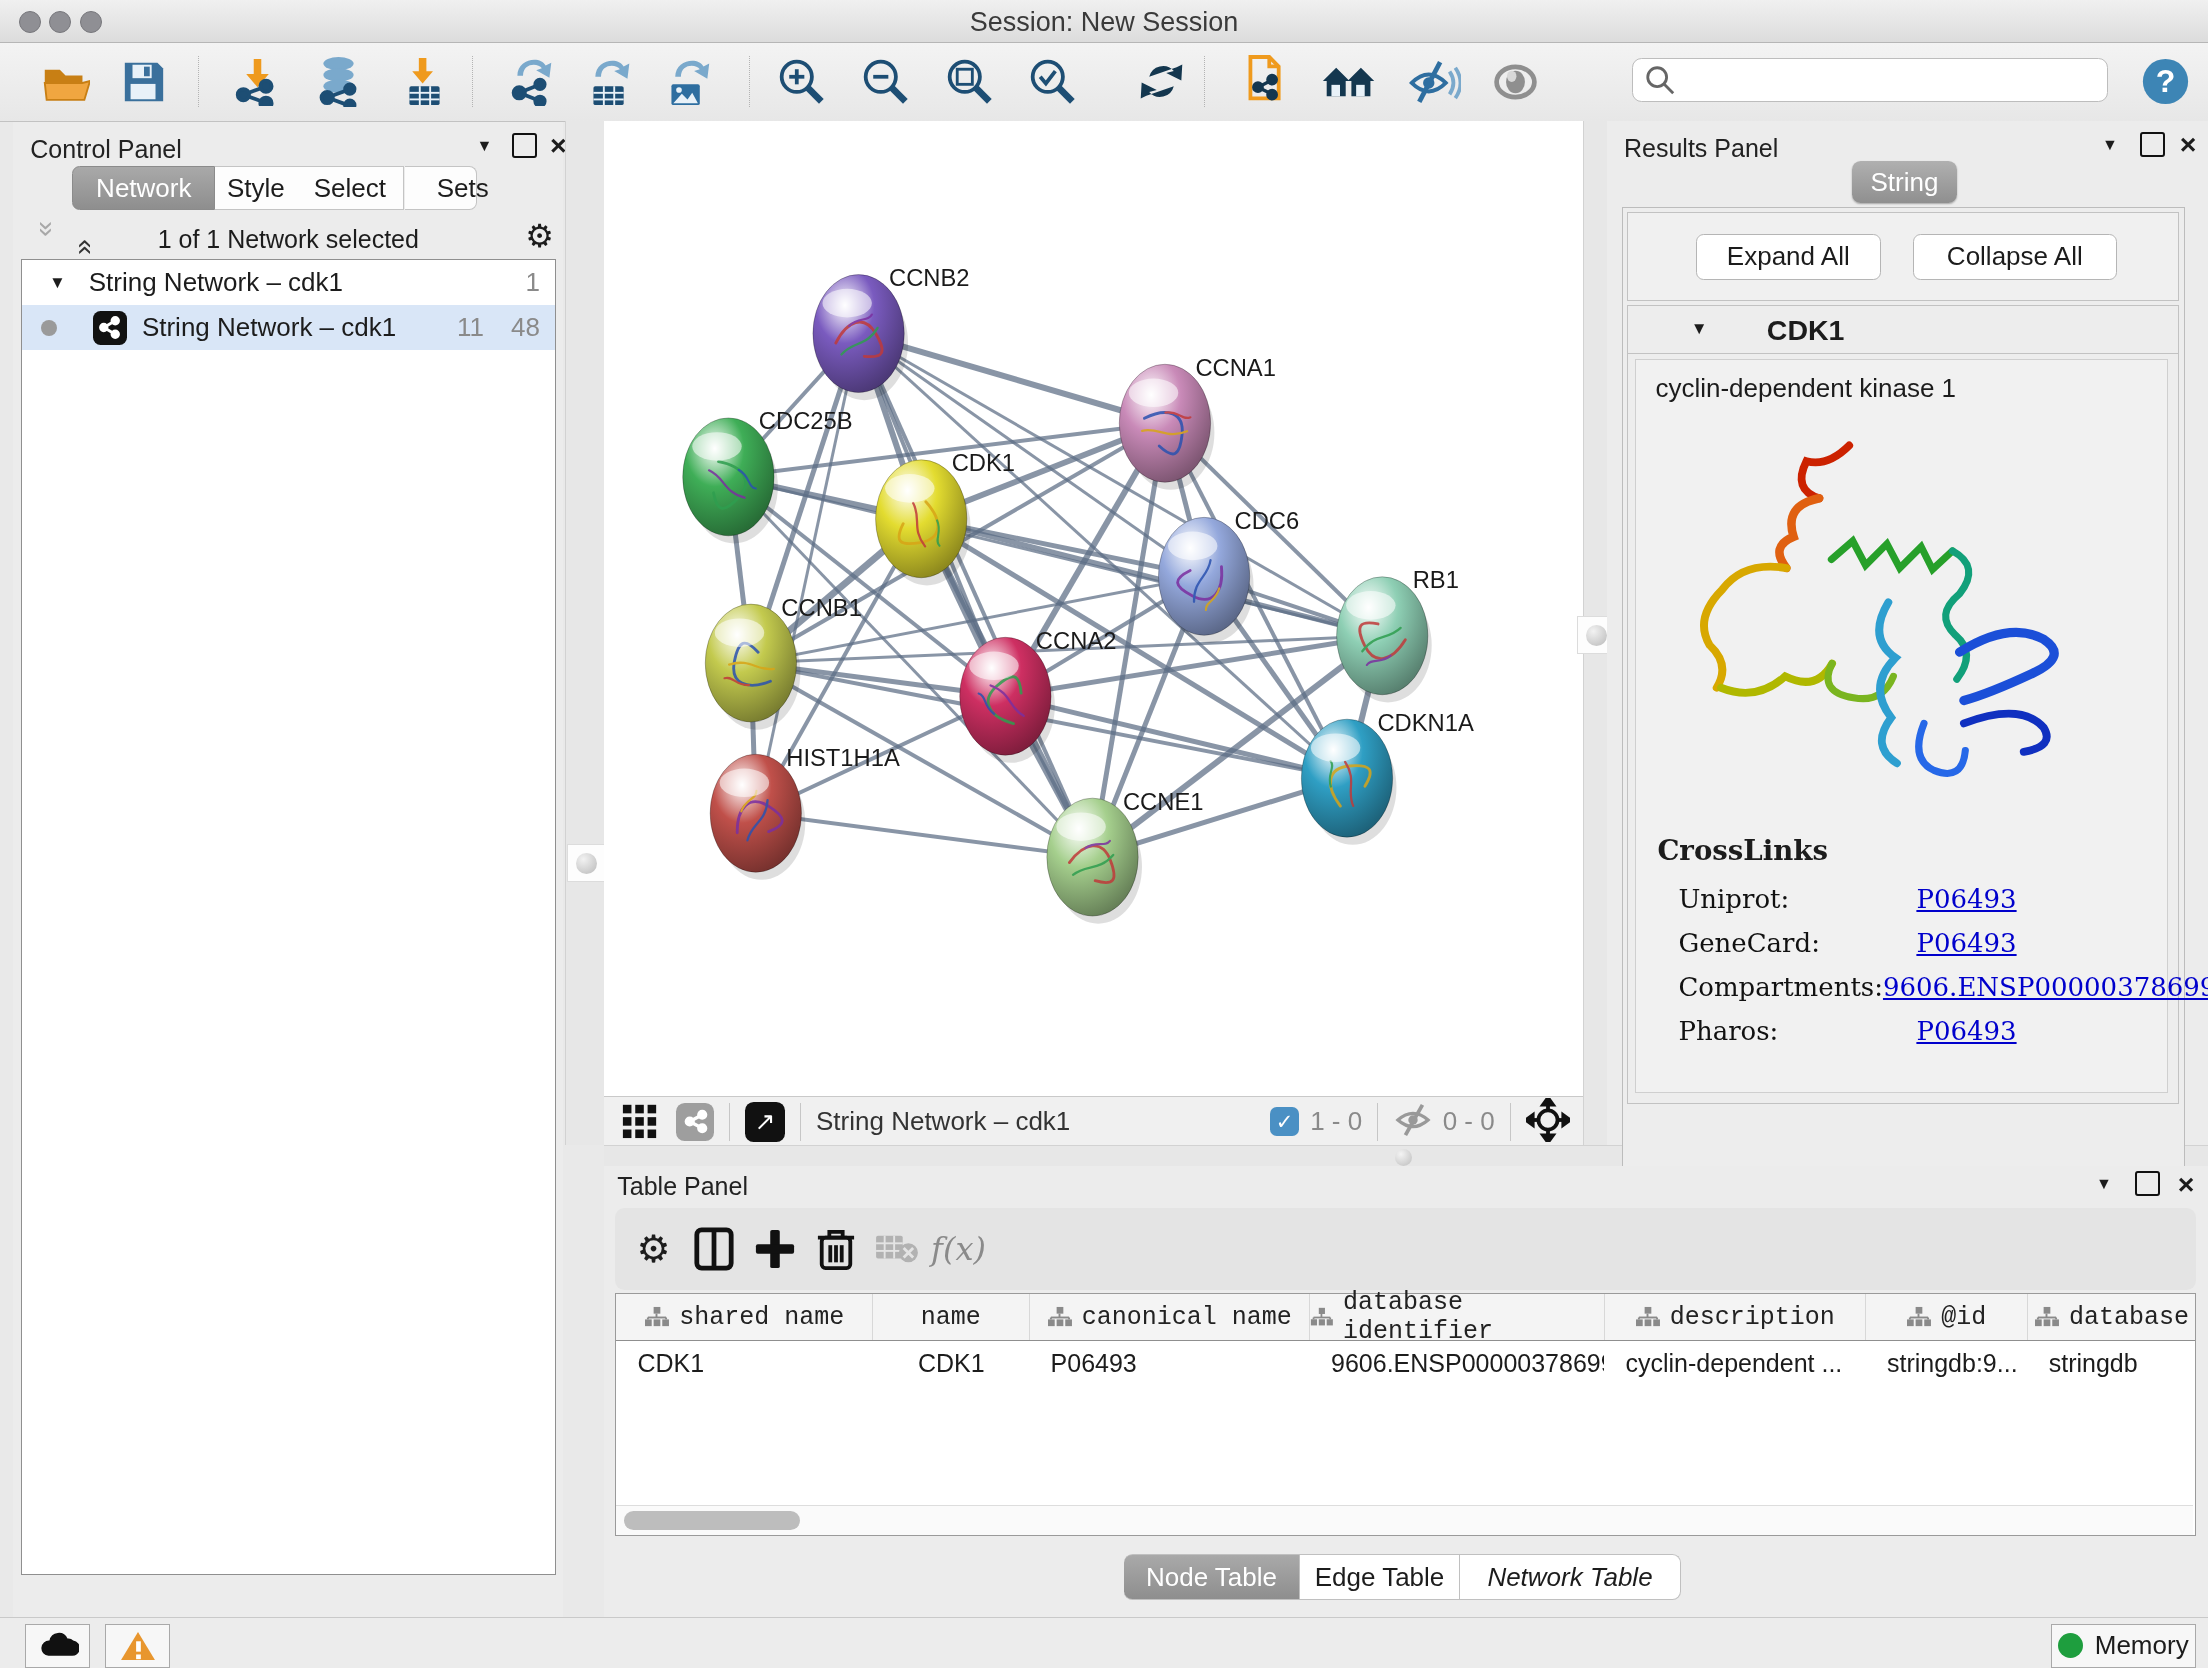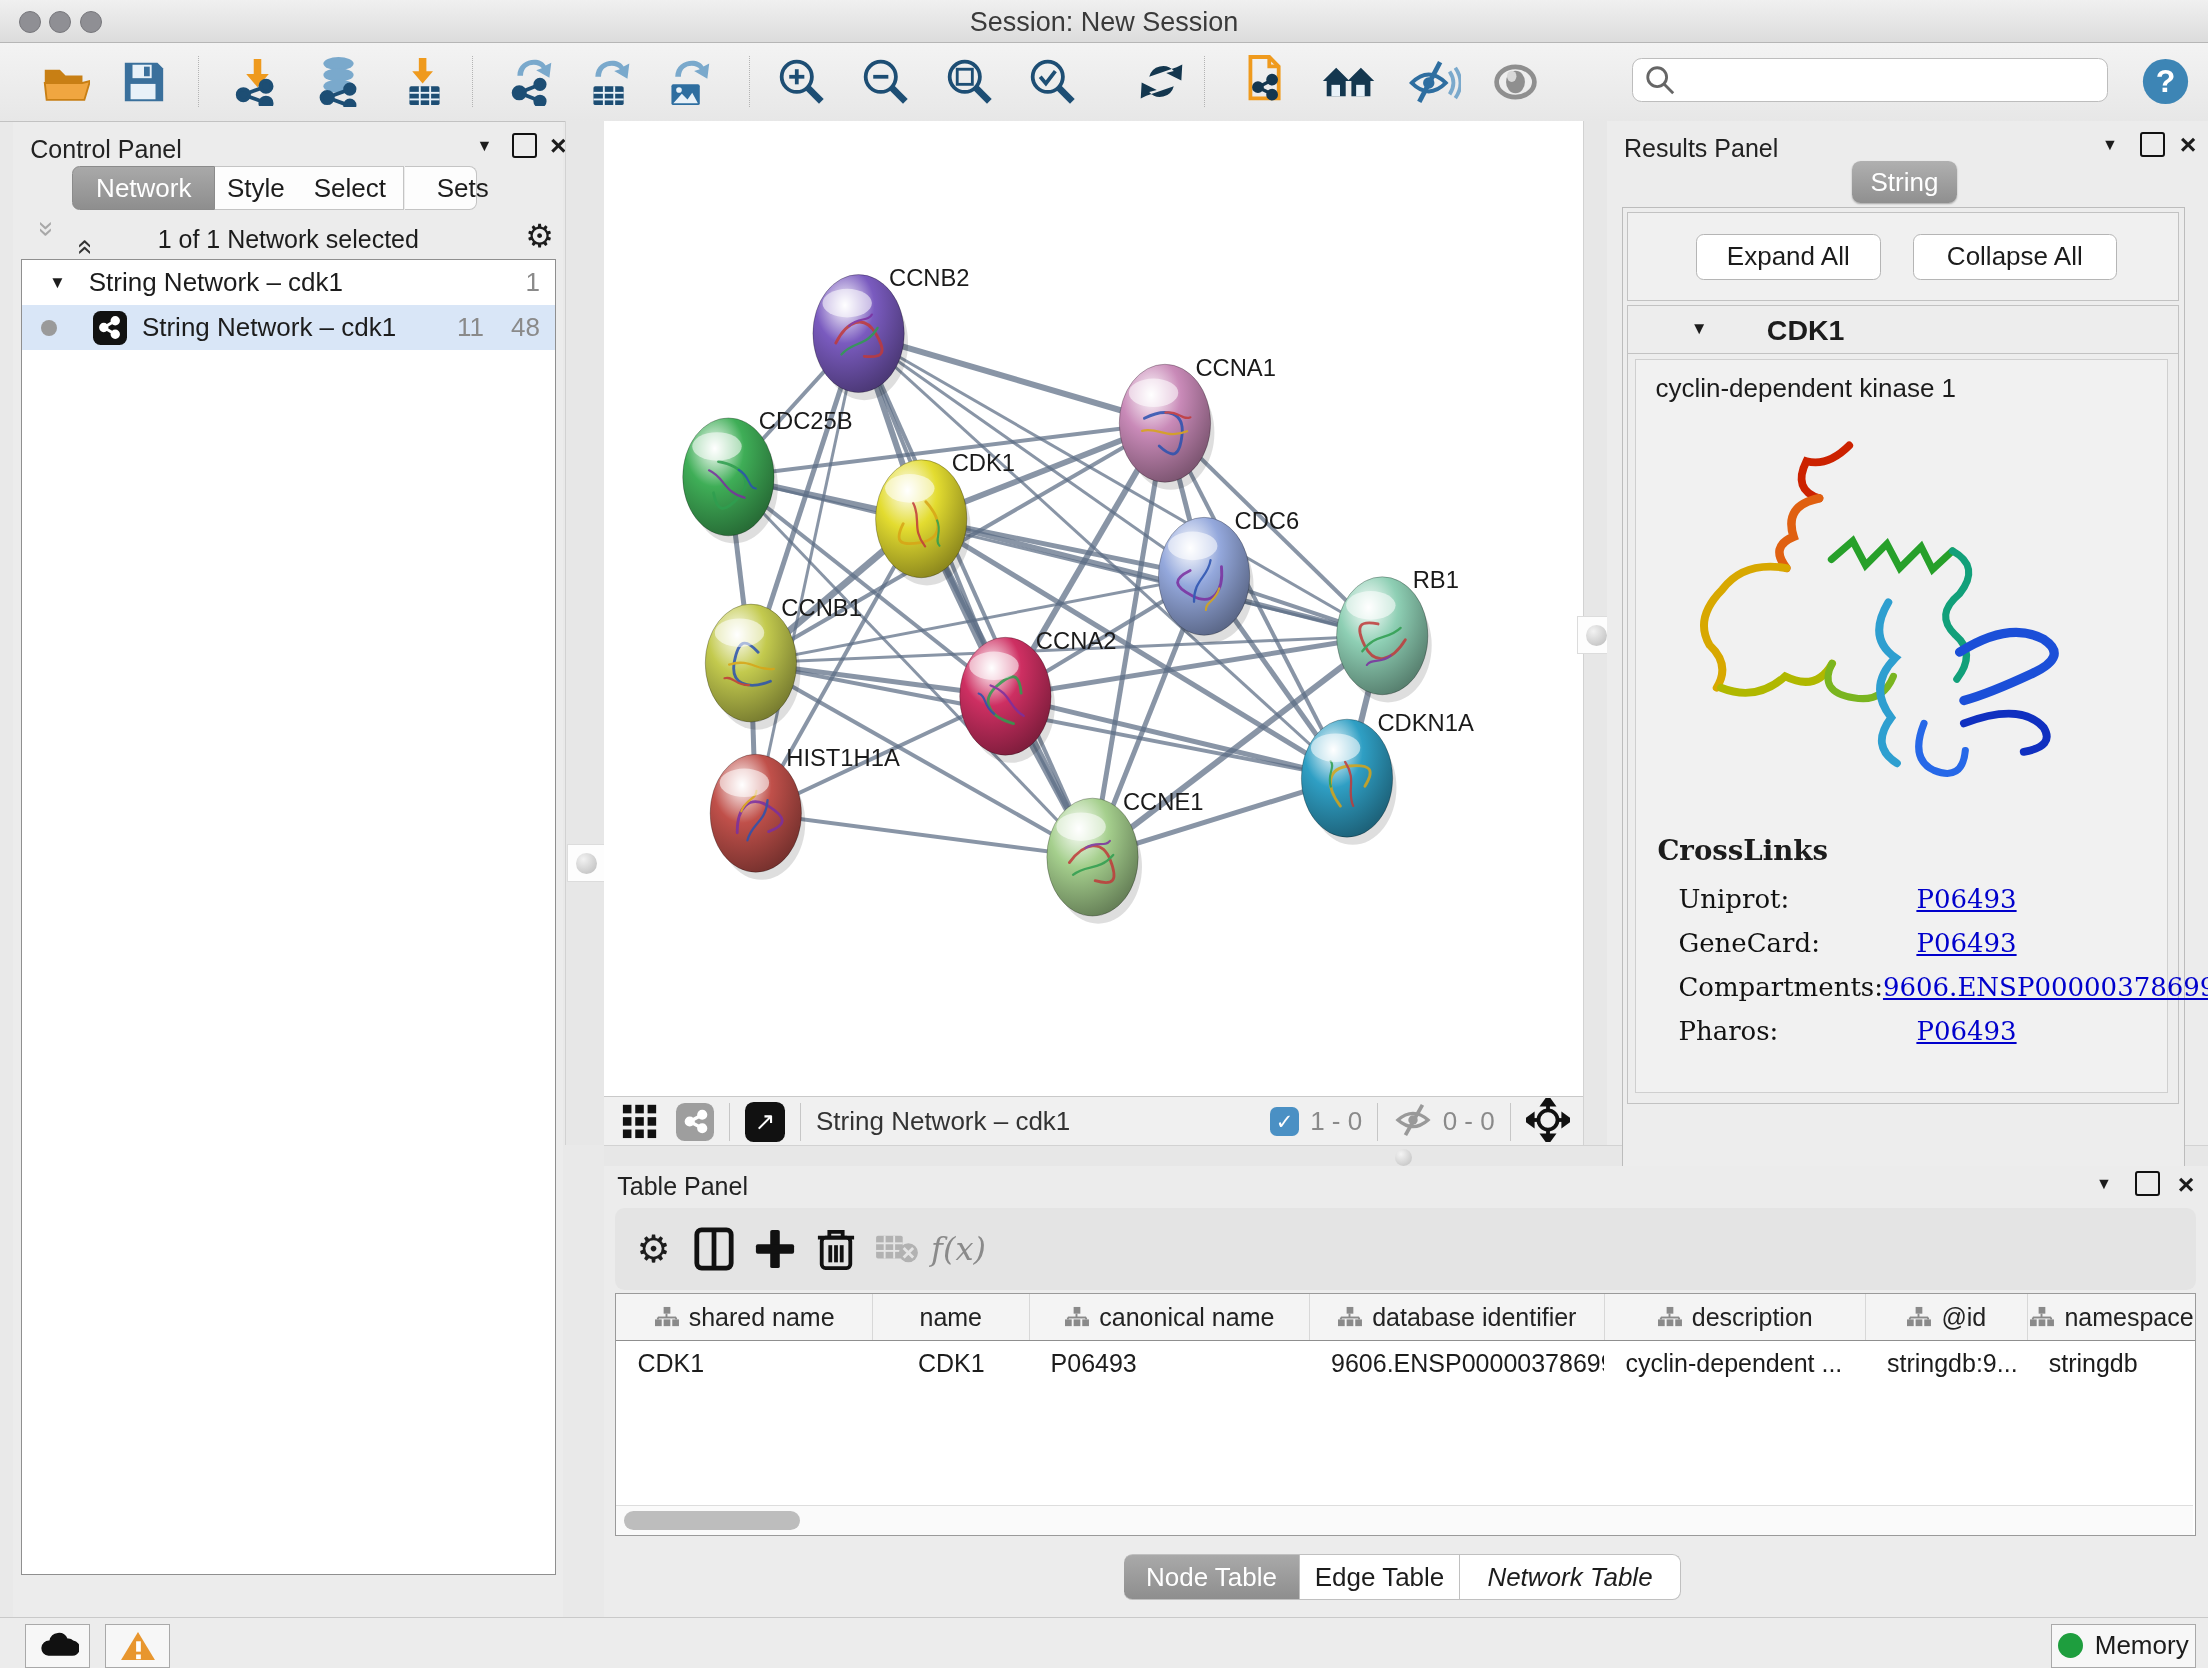--- a/index.html
+++ b/index.html
@@ -53,21 +53,21 @@
     display:flex;align-items:center;justify-content:center;}
   .crossrow{display:flex;font-family:"DejaVu Serif",serif;font-size:26px;height:44px;align-items:center;}
   .crossrow .lbl{width:238px;color:#111;}
   .crossrow .lnk{color:#0000cc;text-decoration:underline;}
   
   .ttoolbar{background:#e4e4e4;border-radius:9.5px;display:flex;align-items:center;}
   .tibtn{width:61px;height:57px;display:flex;align-items:center;justify-content:center;}
   .gridtable{background:#fff;border:1.9px solid #9a9a9a;box-sizing:border-box;}
   .thead{display:flex;background:#f4f4f4;border-bottom:1.9px solid #8f8f8f;height:46px;}
   .th{display:flex;align-items:center;justify-content:center;font-size:25px;color:#222;
-     border-right:1px solid #d8d8d8;box-sizing:border-box;gap:10px;}
+     border-right:1px solid #d8d8d8;box-sizing:border-box;gap:10px;font-family:Liberation Mono, monospace;}
   .trdata{display:flex;height:44px;align-items:center;font-size:25px;}
   .td{padding-left:21px;box-sizing:border-box;white-space:nowrap;overflow:hidden;}
   .btab{height:46px;display:flex;align-items:center;justify-content:center;font-size:26px;
     background:#fff;border:1px solid #c0c0c0;border-left:none;box-sizing:border-box;}
   .btab.sel{background:linear-gradient(#a9a9a9,#8e8e8e);color:#fff;border-radius:8.6px 0 0 8.6px;}
   .btab.last{border-radius:0 8.6px 8.6px 0;font-style:italic;}
   
   .bottombar{left:0;top:1617px;width:2208px;height:51px;background:#ececec;border-top:1px solid #c9c9c9;}
   .bbtn{top:5.7px;width:63px;height:42px;background:#f7f7f7;border:1.9px solid #a9a9a9;
     display:flex;align-items:center;justify-content:center;}
@@ -857,21 +857,21 @@
                 <rect x="10" y="14" width="7" height="7"></rect>
                 <rect x="19" y="14" width="7" height="7"></rect>
               </g>
               <g stroke="#8a8a8a" stroke-width="2">
                 <line x1="13" y1="8" x2="13" y2="12"></line>
                 <line x1="4" y1="12" x2="23" y2="12"></line>
                 <line x1="4" y1="12" x2="4" y2="14"></line>
                 <line x1="23" y1="12" x2="23" y2="14"></line>
               </g>
             </svg>
-          <span>namespace</span>
+          <span>database</span>
         </div>
       </div>
       <div class="trdata">
         <div class="td" style="width:257px">CDK1</div>
         <div class="td" style="width:157px;text-align:center;padding-left:0;">CDK1</div>
         <div class="td" style="width:281px">P06493</div>
         <div class="td" style="width:295px">9606.ENSP00000378699</div>
         <div class="td" style="width:262px">cyclin-dependent ...</div>
         <div class="td" style="width:162px">stringdb:9...</div>
         <div class="td" style="width:168px">stringdb</div>

